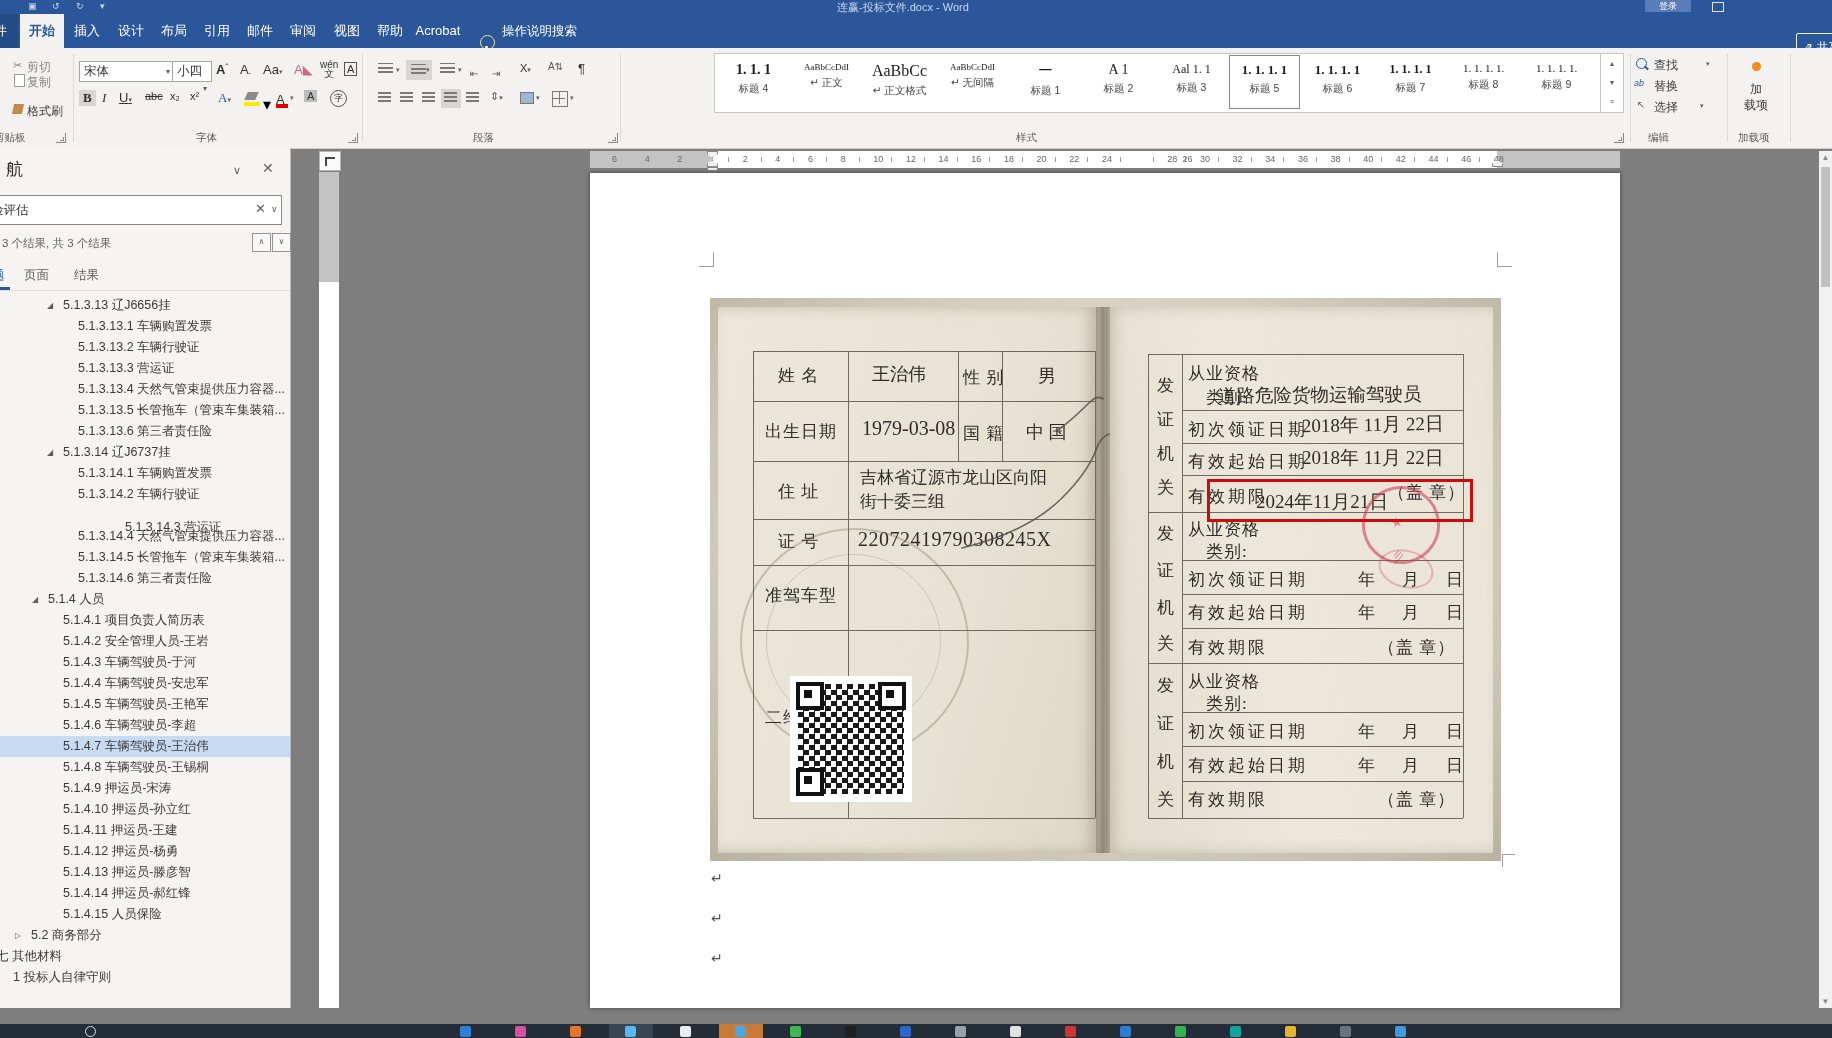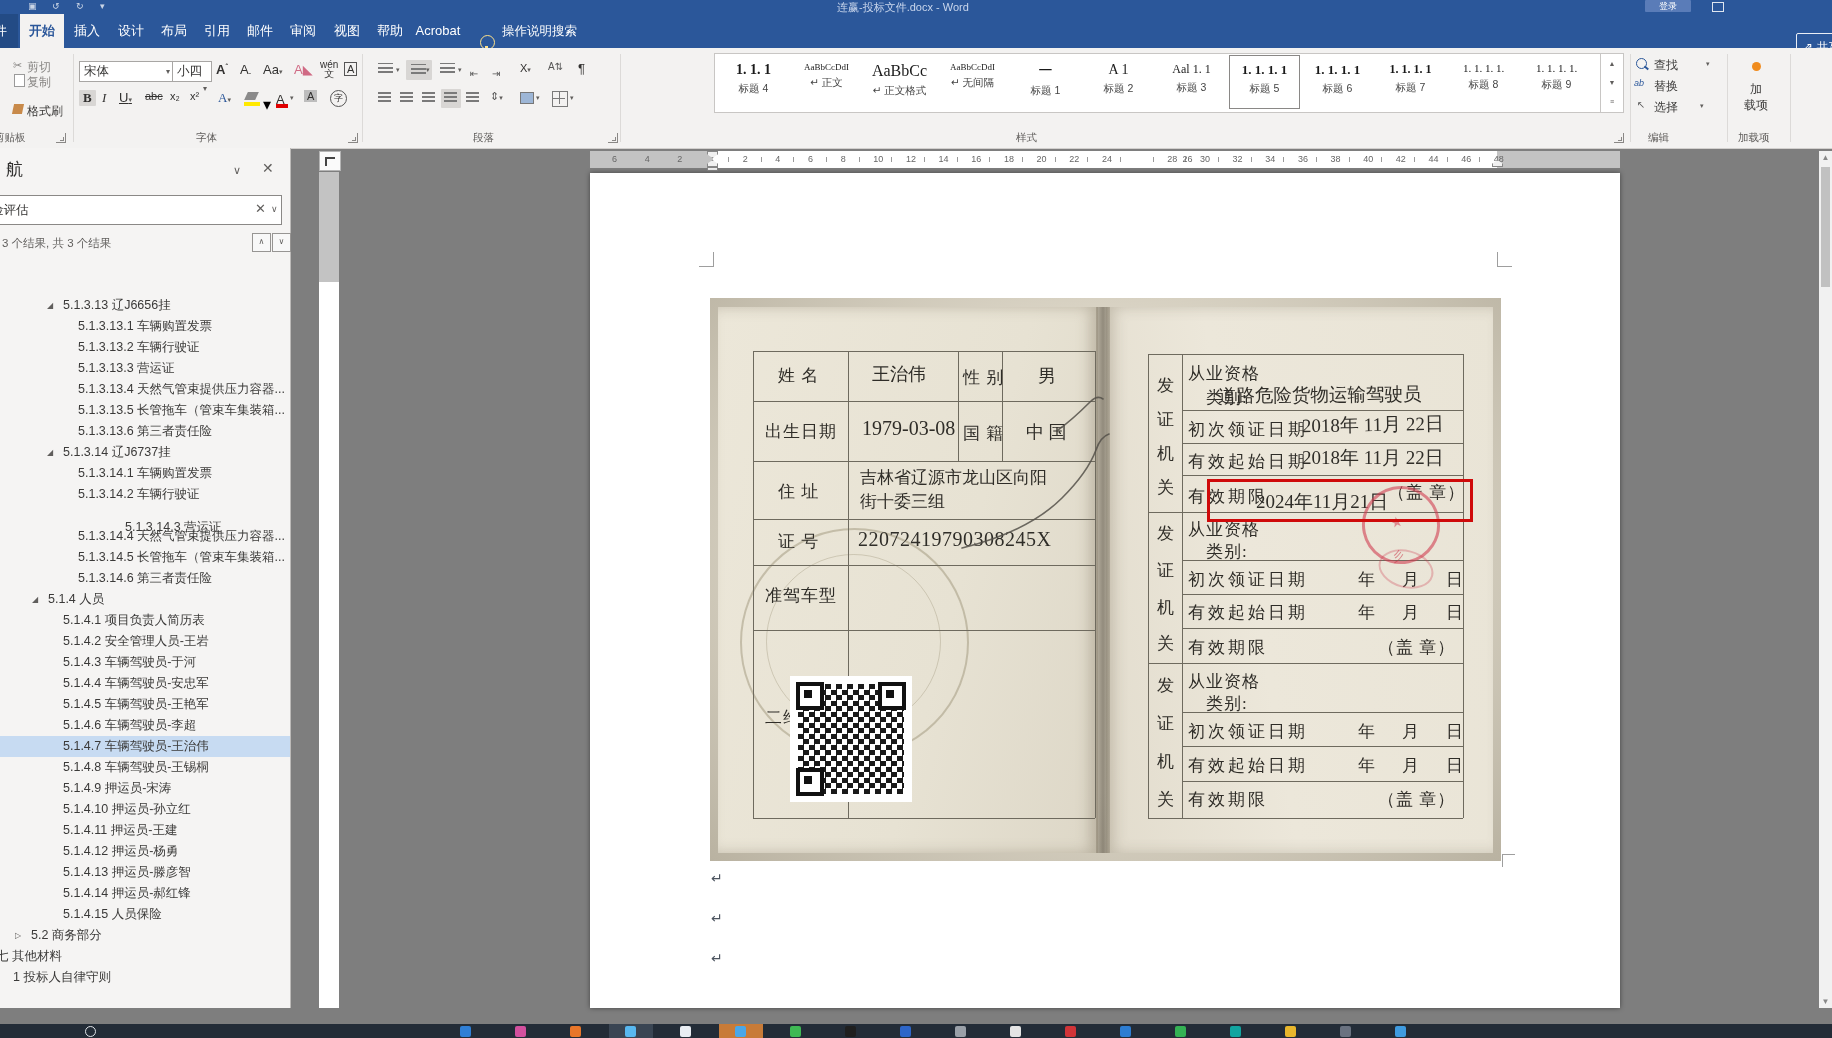--- a/index.html
+++ b/index.html
@@ -304,20 +304,26 @@
     <span class="abs navchev">∨</span>
     <span class="abs navx">✕</span>
     <div class="abs searchbox">
       <span class="searchtxt">险评估</span>
       <span class="sx">✕</span>
       <span class="schev">∨</span>
     </div>
     <span class="abs results">3 个结果, 共 3 个结果</span>
     <span class="updownbtn" style="left:252px">∧</span>
     <span class="updownbtn" style="left:272px">∨</span>
+    <div class="navtabs">
+      <span class="navtab" style="left:-8px;color:#2b579a">题</span>
+      <span class="navtab" style="left:24px">页面</span>
+      <span class="navtab" style="left:74px">结果</span>
+      <span class="navtab-ul"></span>
+    </div>
     <div class="navtree" id="nav-tree">
         <div class="nitem" style="top: 0px;">
           <span class="narrow" style="left: 47px;">◢</span>
           <span class="ntext" style="left: 63px;">5.1.3.13 辽J6656挂</span>
         </div>
         <div class="nitem" style="top: 21px;">
           <span class="ntext" style="left: 78px;">5.1.3.13.1 车辆购置发票</span>
         </div>
         <div class="nitem" style="top: 42px;">
           <span class="ntext" style="left: 78px;">5.1.3.13.2 车辆行驶证</span>

